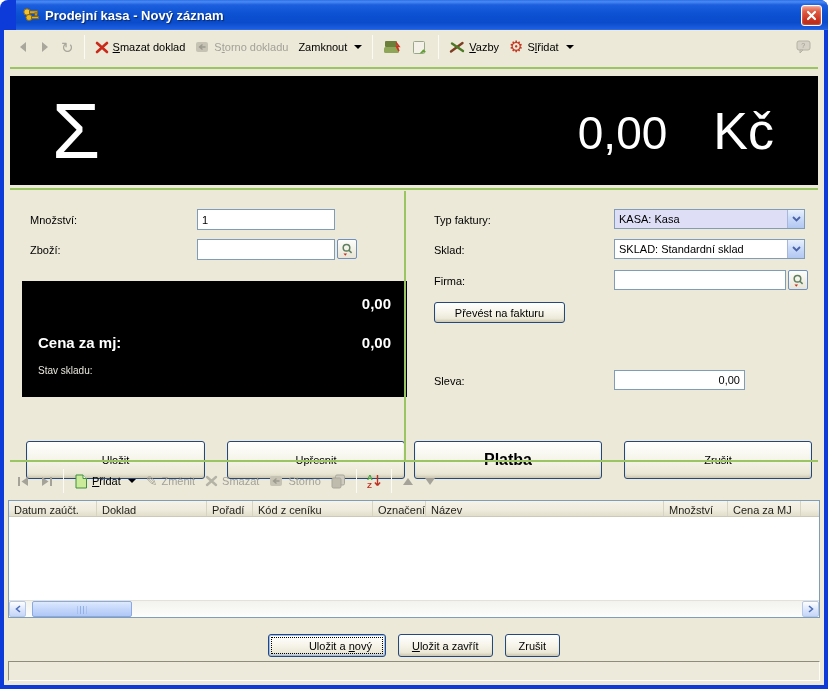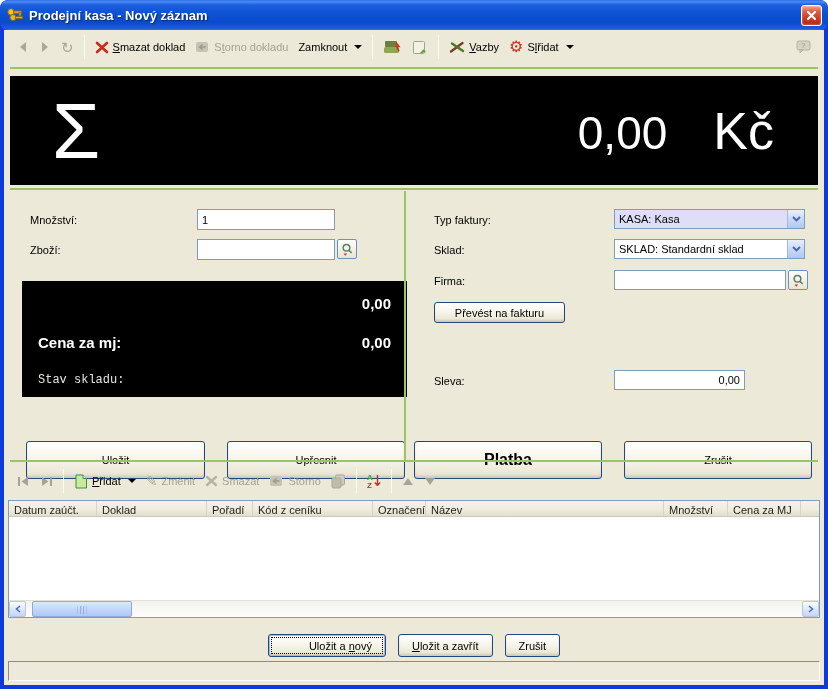--- a/index.html
+++ b/index.html
@@ -7,23 +7,23 @@
   body{font-family:"Liberation Sans", sans-serif;}
 
   .window{
     position:relative;width:828px;height:689px;
     background:#0C3BD9;
     border-radius:8px 8px 0 0;
     overflow:hidden;
   }
   
   .titlebar{
-    position:absolute;top:0;left:0;right:0;height:30px;
+    position:absolute;top:0;left:16px;right:0;height:30px;
     background:linear-gradient(180deg,#2E6FE8 0%,#4A8AF4 6%,#1D5FDE 16%,#0C52D3 45%,#0A4BCB 75%,#1C5CDF 95%,#2E6FE8 100%);
-    display:flex;align-items:center;padding:12px 6px;border-radius:8px;
+    display:flex;align-items:center;padding:12px 6px;
   }
   .titlebar .title{
     color:#fff;font-size:13px;font-weight:bold;margin-left:5px;
     text-shadow:1px 1px 1px #0A2A66;flex:1;white-space:nowrap;
   }
   .close-btn{
     width:21px;height:21px;border:1px solid #fff;border-radius:3px;
     background:linear-gradient(180deg,#F2A28E 0%,#E05B43 30%,#CC3420 70%,#B02A18 100%);
     display:flex;align-items:center;justify-content:center;
     box-shadow:inset 0 0 2px rgba(255,255,255,.6);
@@ -78,21 +78,21 @@
   .combo.focus .ctxt{background:#DEDFF7;}
   .combo .cbtn{width:17px;border-left:1px solid #A6B7D7;display:flex;align-items:center;justify-content:center;
     background:linear-gradient(180deg,#E8F0FD 0%,#CBDBF9 45%,#B2C8F1 100%);}
   .infopanel{
     position:absolute;left:6px;top:90px;width:385px;height:116px;background:#000;color:#fff;
     padding:14px 16px;
   }
   .inforow{display:flex;justify-content:space-between;align-items:baseline;}
   .info-total{font-size:15px;font-weight:bold;text-align:right;}
   .info-cena{margin-top:22px;font-size:15px;font-weight:bold;}
-  .info-stav{margin-top:22px;font-size:12px;color:#E8E6DC;font-family:Liberation Mono, monospace;}
+  .info-stav{margin-top:14px;font-size:10px;color:#E8E6DC;}
 
   .xpbtn{
     border:1px solid #24477C;border-radius:3px;
     background:linear-gradient(180deg,#FFFFFF 0%,#F6F4E9 50%,#EBE8D7 85%,#DFDBCA 100%);
     font-family:"Liberation Sans",sans-serif;font-size:11px;color:#000;
     box-shadow:inset 0 -2px 2px rgba(160,150,120,.25), inset 0 1px 0 #fff;
     display:flex;align-items:center;justify-content:center;
   }
   .bigbtn{position:absolute;height:38px;}
   .btn-platba{font-size:16px;font-weight:bold;}

